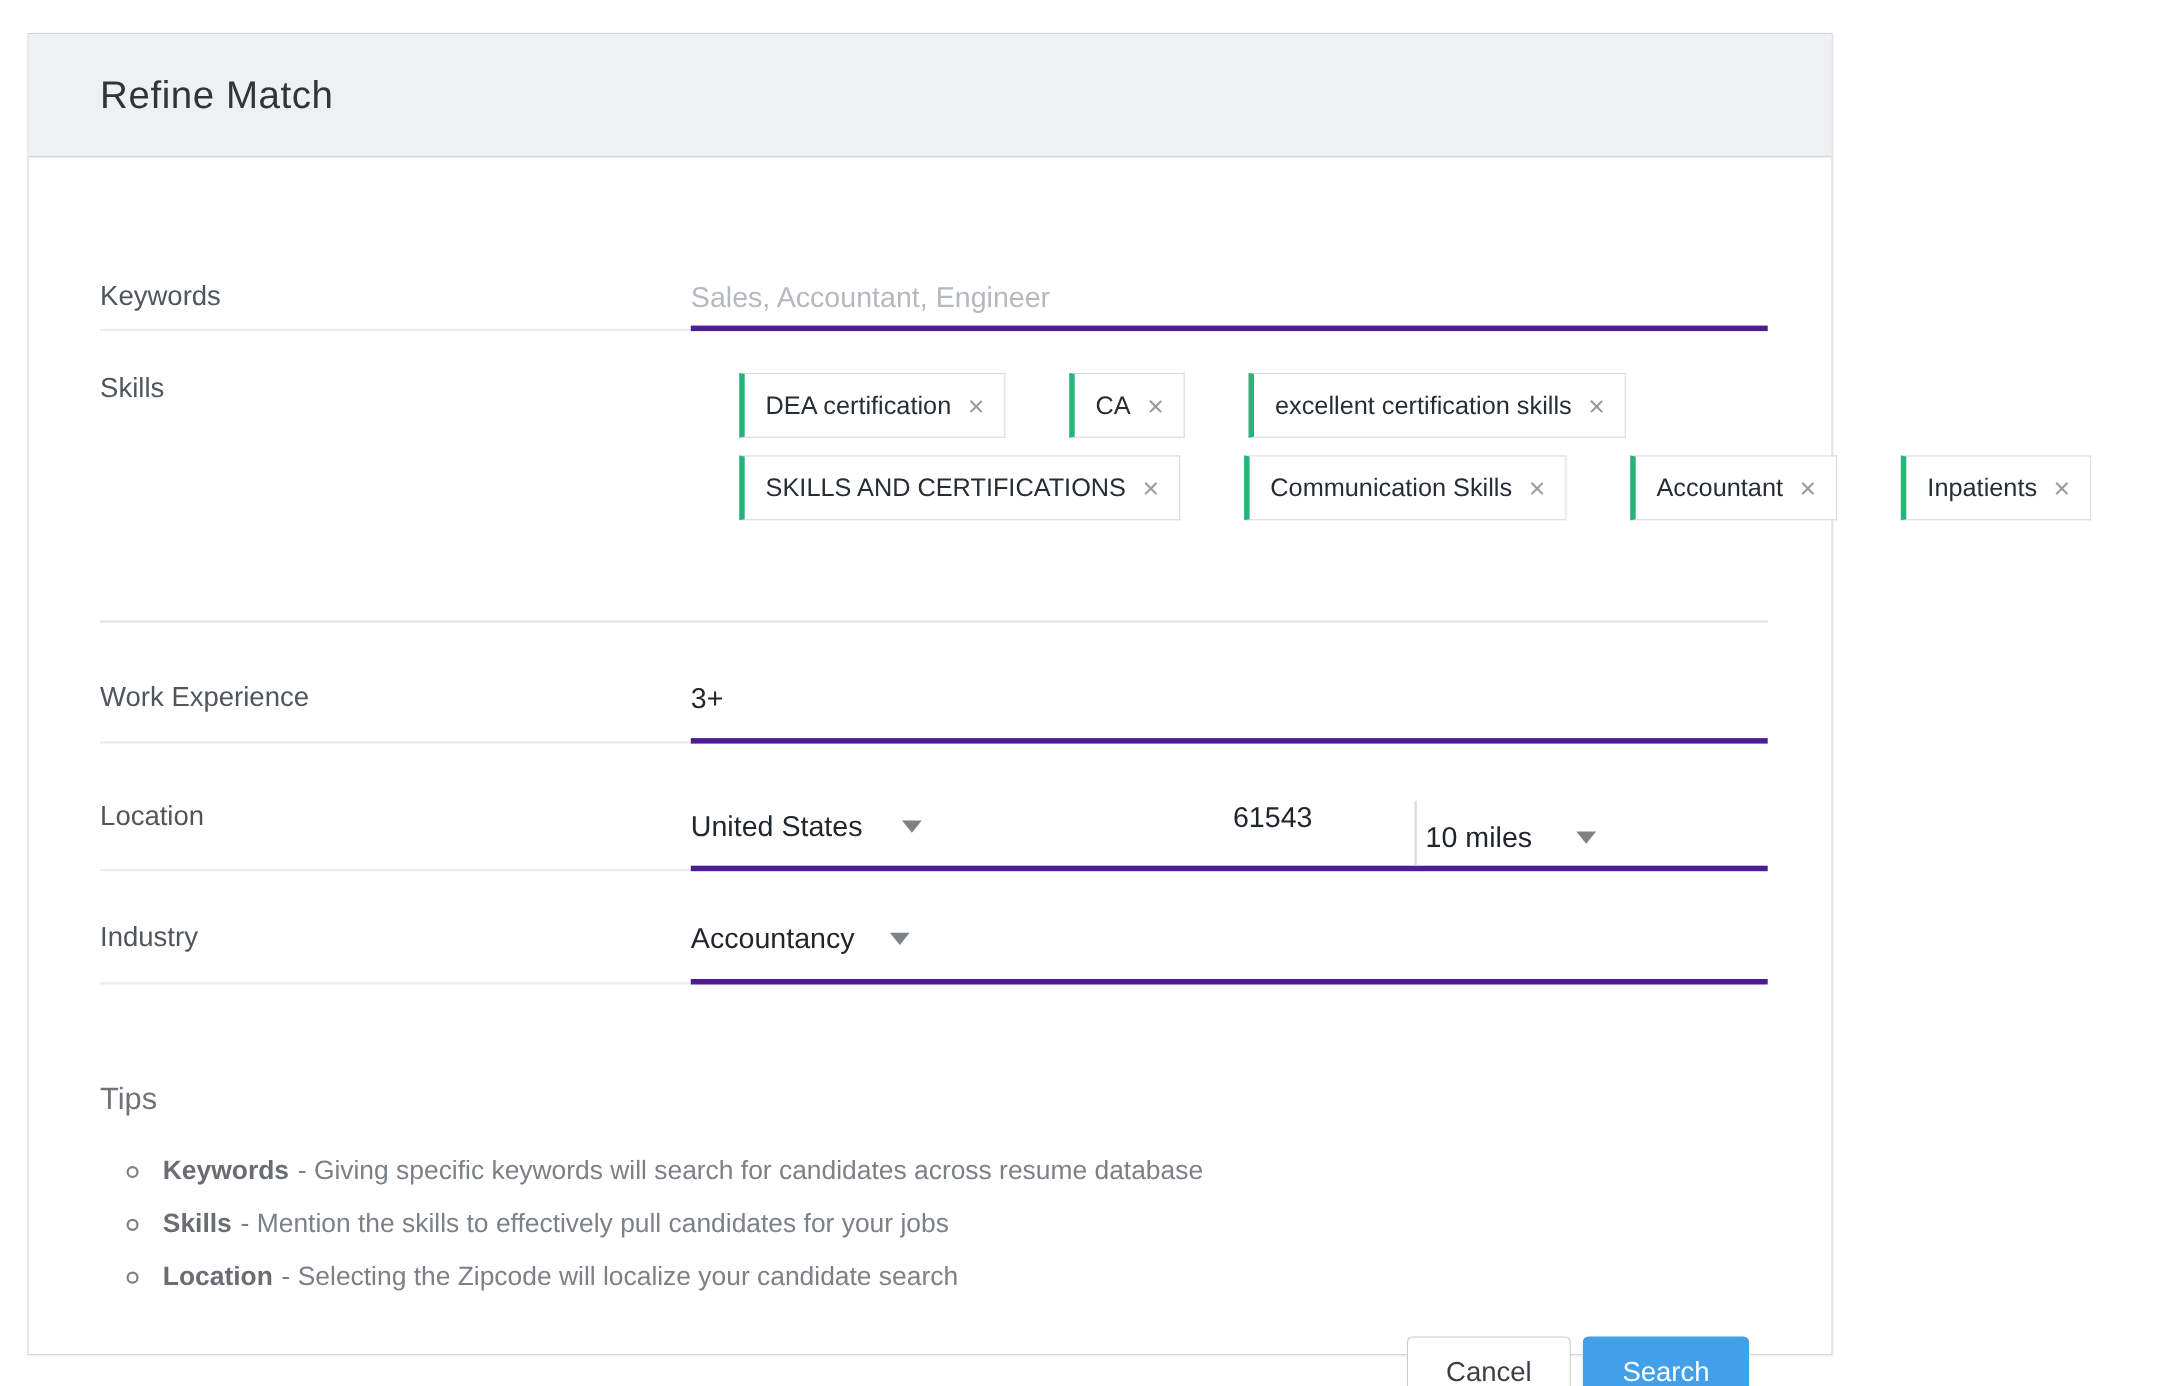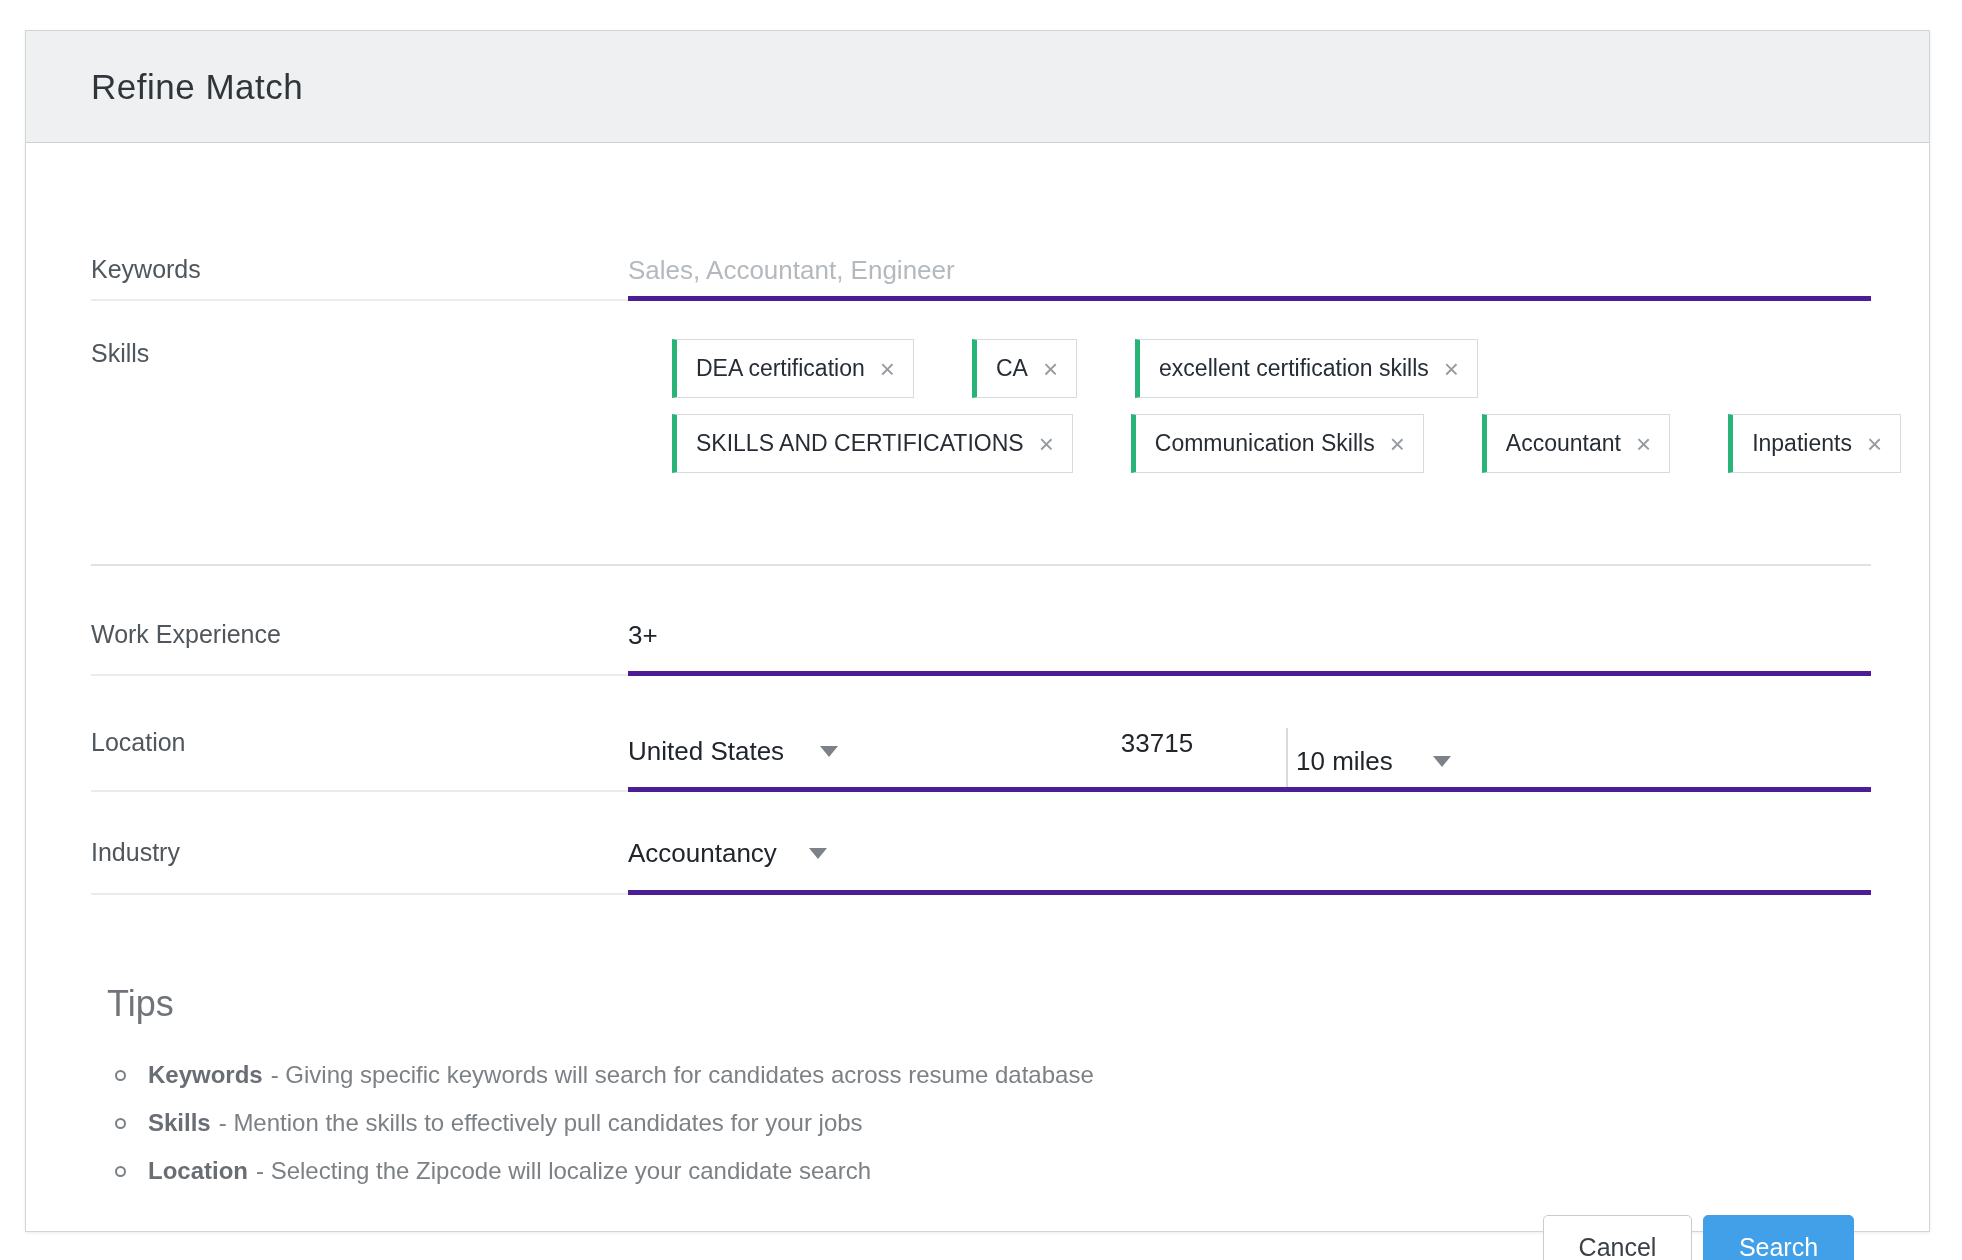--- a/index.html
+++ b/index.html
@@ -5,21 +5,21 @@
   * { margin: 0; padding: 0; box-sizing: border-box; }
   html, body {
     width: 1962px; height: 1260px;
     background: #ffffff;
     font-family: "Liberation Sans", sans-serif;
     overflow: hidden;
   }
   .card {
     position: absolute;
     left: 25px; top: 30px;
-    width: 1905px; height: 1202px;
+    width: 1641px; height: 1202px;
     background: #ffffff;
     border: 1px solid #d2d4d6;
     box-shadow: 0 1px 3px rgba(0,0,0,0.08);
   }
   .card-header {
     height: 112px;
     background: #eef0f1;
     border-bottom: 1px solid #cfd2d4;
     display: flex;
     align-items: center;
@@ -128,21 +128,21 @@
   }
 
   
   .row-industry { padding-top: 46px; }
   .row-industry .label-cell { height: 57px; }
   .row-industry .value-cell { height: 57px; }
   .industry-select { display: inline-flex; align-items: center; gap: 32px; cursor: pointer; }
 
   
   .tips { margin-top: 88px; }
-  .tips-heading { font-size: 36px; color: #6e7479; font-weight: 400; margin-left: 16px; }
+  .tips-heading { font-size: 28px; color: #6e7479; font-weight: 400; }
   .tips-list { list-style: none; margin-top: 26px; }
   .tips-item {
     display: flex;
     align-items: center;
     height: 48px;
     font-size: 24px;
     color: #7c8186;
   }
   .tips-bullet {
     width: 11px; height: 11px;
@@ -250,21 +250,21 @@
       <div class="value-cell">3+</div>
     </div>
 
     <div class="form-row row-location">
       <div class="label-cell">Location</div>
       <div class="value-cell">
         <div class="loc-country">
           <span>United States</span>
           <span class="caret"></span>
         </div>
-        <div class="loc-zip">33715</div>
+        <div class="loc-zip">61543</div>
         <div class="loc-radius">
           <span>10 miles</span>
           <span class="caret"></span>
         </div>
       </div>
     </div>
 
     <div class="form-row row-industry">
       <div class="label-cell">Industry</div>
       <div class="value-cell">

